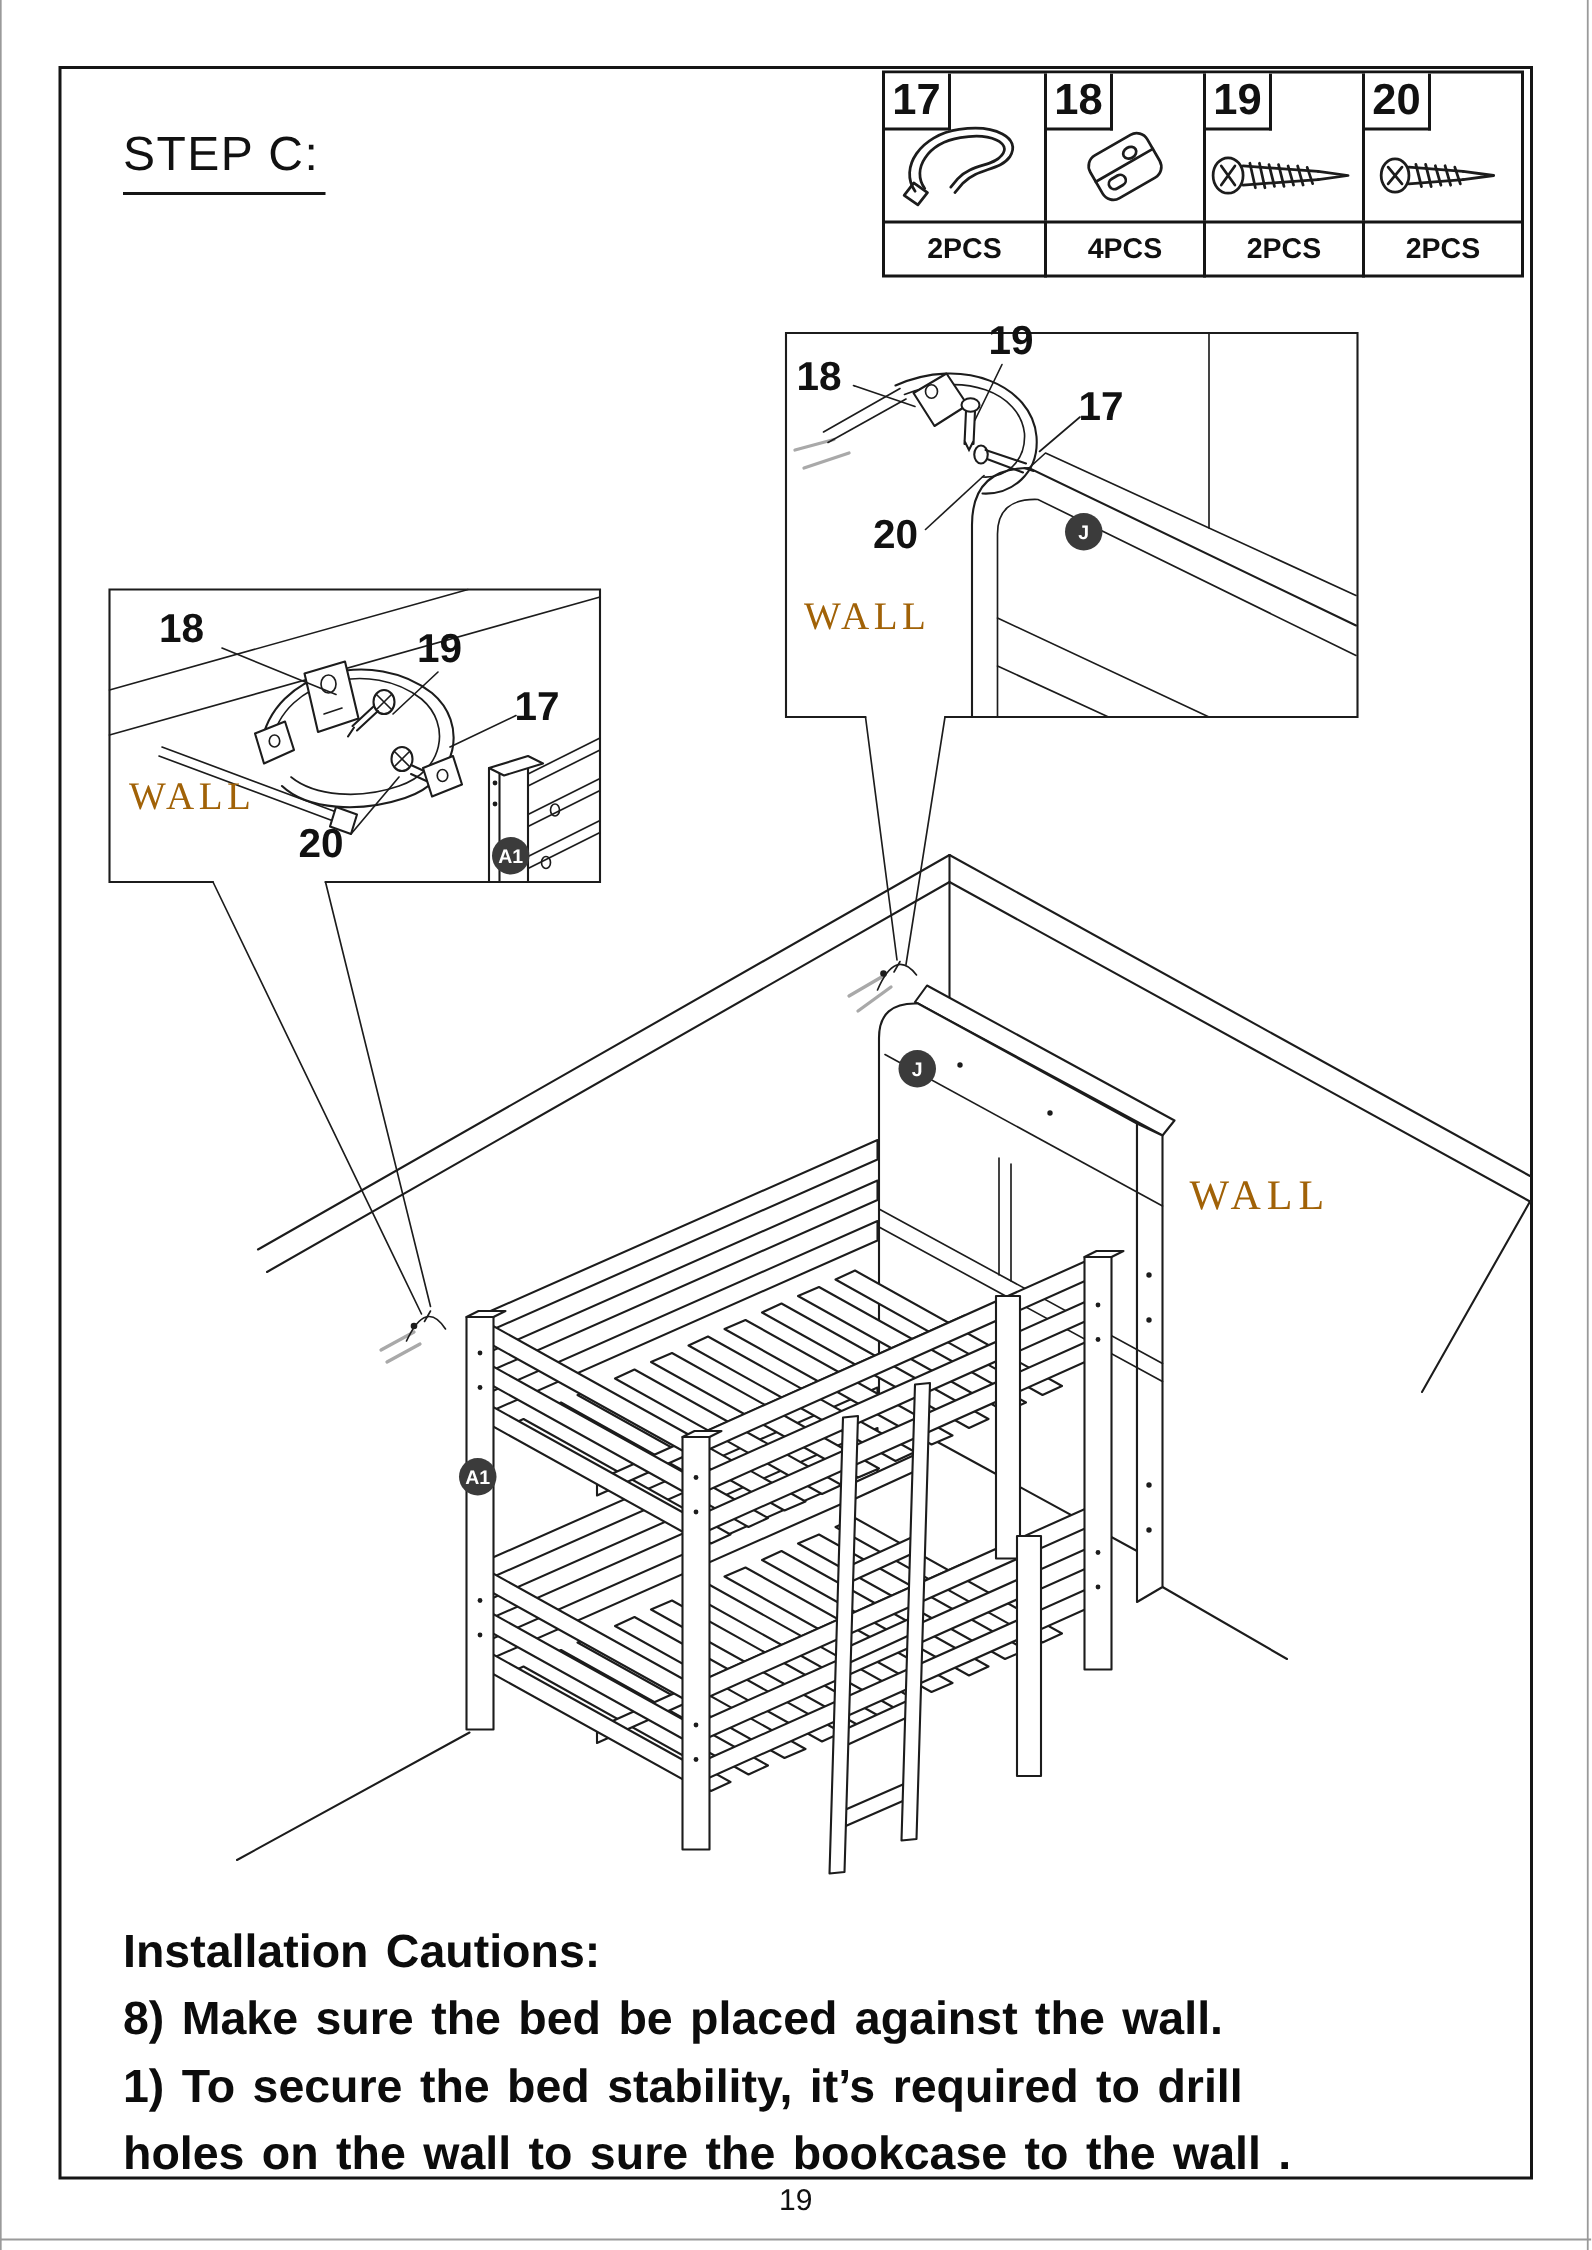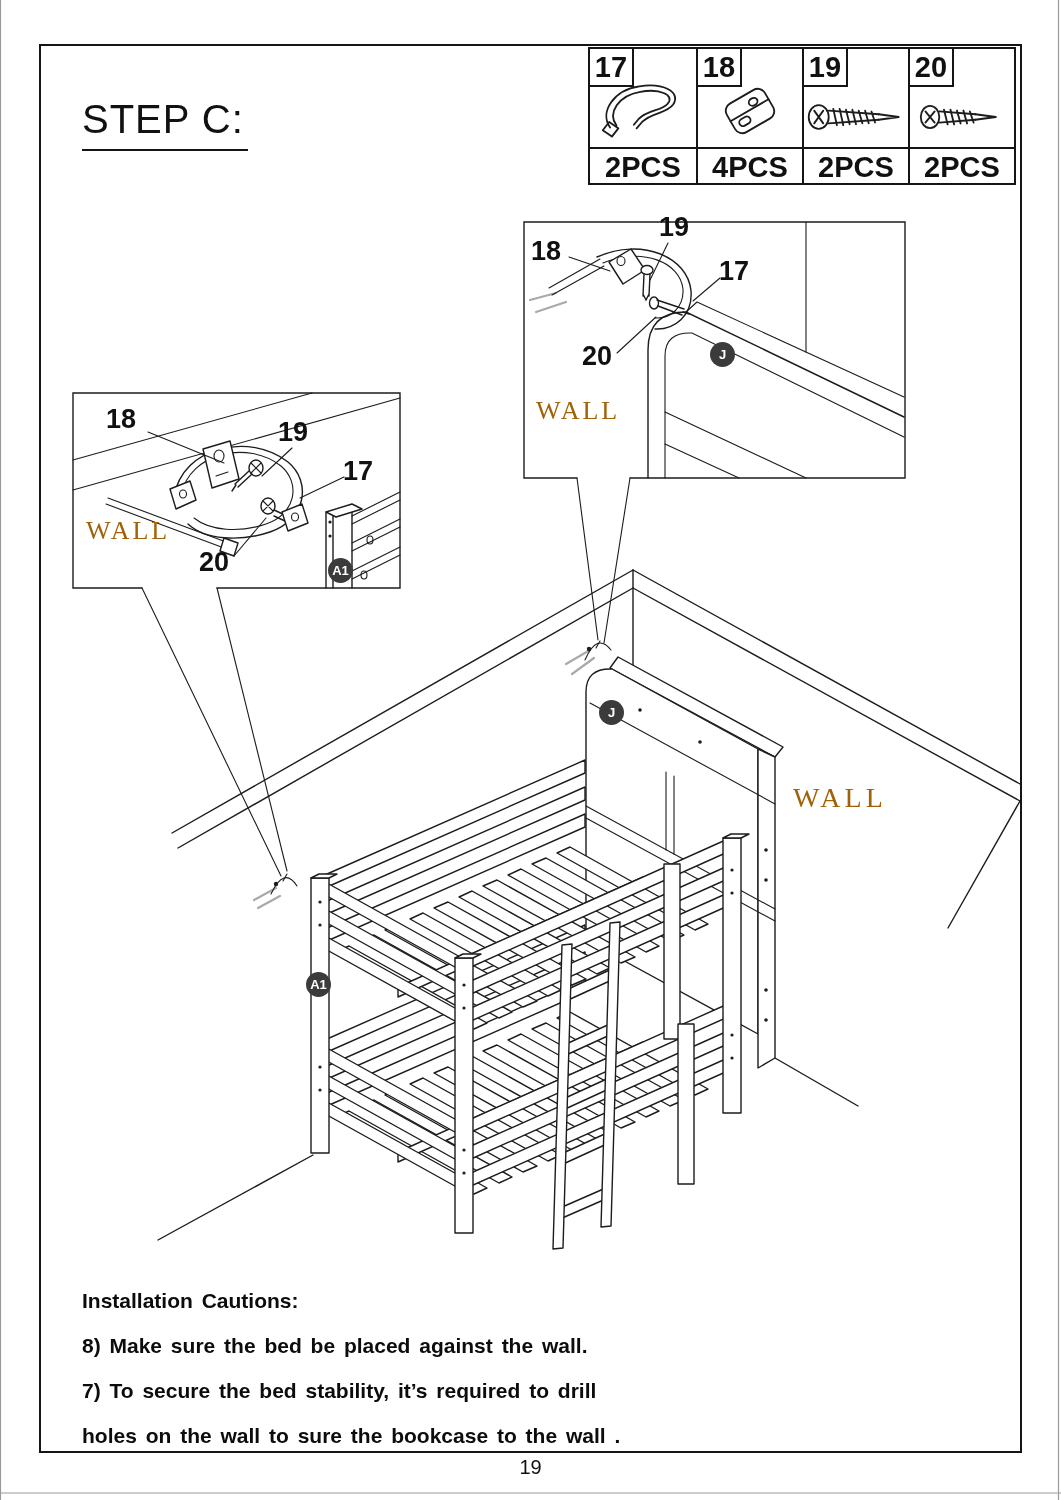--- a/index.html
+++ b/index.html
@@ -6,47 +6,47 @@
   .page{position:relative;width:1061px;height:1500px;background:#ffffff;overflow:hidden;
         font-family:"Liberation Sans","DejaVu Sans",sans-serif;color:#111;}
   .art{position:absolute;left:0;top:0;width:1061px;height:1500px;}
   .art .s{fill:none;stroke:#1c1c1c;stroke-width:1.4;stroke-linecap:round;}
   .art .w{fill:#ffffff;stroke:#1c1c1c;stroke-width:1.4;stroke-linejoin:round;}
   .art .thin{stroke-width:1.1;}
   .art .g{fill:none;stroke:#a9a9a9;stroke-width:2.2;stroke-linecap:round;}
   .art .dot{fill:#1c1c1c;stroke:none;}
   .art .edge{stroke:#9a9a9a;stroke-width:1.2;}
   .abs{position:absolute;}
-  .step-title{position:absolute;left:82px;top:84px;font-size:40px;letter-spacing:1px;
-      border-bottom:2px solid #151515;padding:0 4px 7px 0;margin-top:13px;}
+  .step-title{position:absolute;left:82px;top:84px;font-size:32px;letter-spacing:1px;
+      border-bottom:2px solid #151515;padding:0 4px 7px 0;}
   .num-lbl{position:absolute;font-size:27px;font-weight:bold;line-height:1;}
   .serif-lbl{position:absolute;font-family:"Liberation Serif","DejaVu Serif",serif;
       font-size:26px;letter-spacing:3px;color:#a16207;}
   .wall-main{font-size:28px;letter-spacing:4px;}
   .badge{position:absolute;width:25px;height:25px;border-radius:50%;background:#3b3b3b;
       color:#fff;font-size:13px;font-weight:bold;display:flex;align-items:center;
       justify-content:center;}
   
   .parts{position:absolute;left:588px;top:47px;width:428px;height:138px;
       border:2px solid #151515;display:grid;grid-template-columns:repeat(4,1fr);
       grid-template-rows:98px 38px;background:#fff;box-sizing:border-box;}
   .pcell{position:relative;border-left:2px solid #151515;box-sizing:border-box;
       display:flex;align-items:flex-end;justify-content:center;padding-bottom:4px;}
   .pcell:first-child{border-left:none;}
   .pnum{position:absolute;left:0;top:0;width:42px;height:36px;border-right:2px solid #151515;
       border-bottom:2px solid #151515;font-size:29px;font-weight:bold;display:flex;
       align-items:center;justify-content:center;background:#fff;}
   .qcell{border-left:2px solid #151515;border-top:2px solid #151515;box-sizing:border-box;
-      font-size:29px;font-weight:bold;display:flex;align-items:center;justify-content:center;}
+      font-size:19px;font-weight:bold;display:flex;align-items:center;justify-content:center;}
   .qcell:nth-child(5){border-left:none;}
   .icon-svg{display:block;}
   .icon-svg .s{fill:none;stroke:#1c1c1c;stroke-width:2;stroke-linecap:round;stroke-linejoin:round;}
   
   .cautions{position:absolute;left:82px;top:1278px;width:960px;font-weight:bold;
-      font-size:21px;line-height:45px;word-spacing:3px;white-space:nowrap;color:#0c0c0c;}
+      font-size:31px;line-height:45px;word-spacing:3px;white-space:nowrap;color:#0c0c0c;}
   .pageno{position:absolute;left:0;top:1456px;width:1061px;text-align:center;font-size:20px;}
 </style>
 </head>
 <body>
 
 <div class="page">
 
 <svg class="art" viewBox="0 0 1061 1500">
 
   <rect x="40" y="45" width="981" height="1407" fill="none" stroke="#151515" stroke-width="2"></rect>
@@ -339,19 +339,19 @@
 <span class="serif-lbl" style="left:536px;top:396px;">WALL</span>
 <div class="badge" style="left:710px;top:342px;">J</div>
 
 <span class="serif-lbl wall-main" style="left:793px;top:782px;">WALL</span>
 <div class="badge" style="left:599px;top:700px;">J</div>
 <div class="badge" style="left:306px;top:972px;">A1</div>
 
 <div class="cautions">
   <div>Installation Cautions:</div>
   <div>8) Make sure the bed be placed against the wall.</div>
-  <div>7) To secure the bed stability, it’s required to drill</div>
+  <div>1) To secure the bed stability, it’s required to drill</div>
   <div>holes on the wall to sure the bookcase to the wall .</div>
 </div>
 
 <div class="pageno">19</div>
 
 </div>
 
 </body></html>

